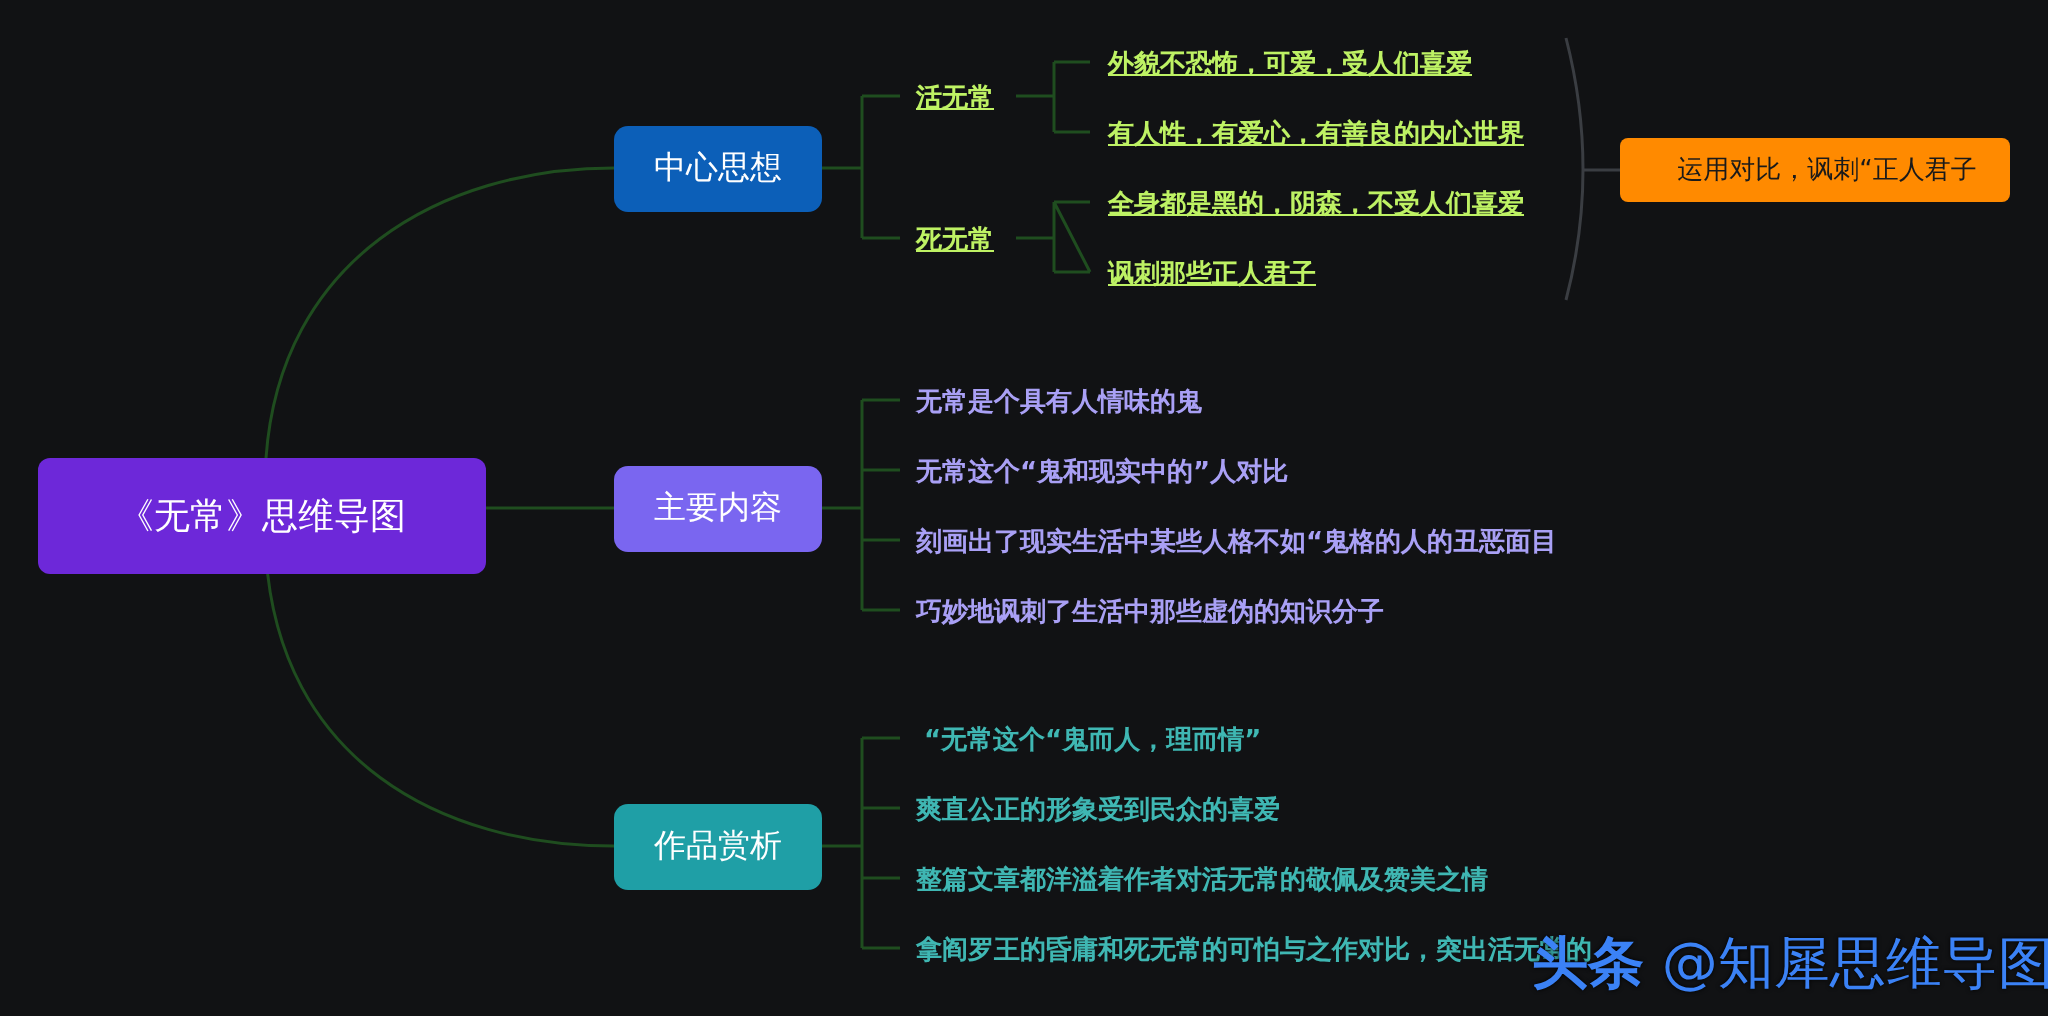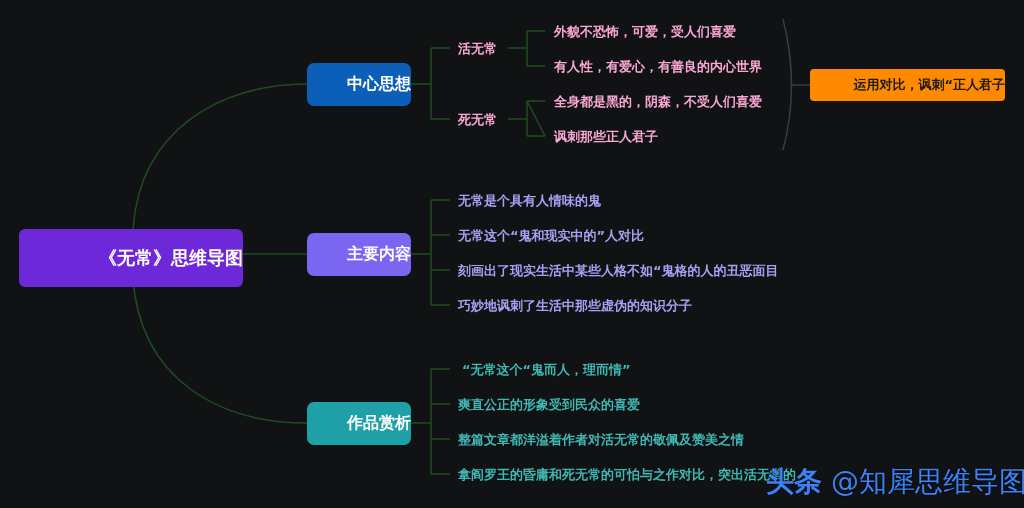--- a/index.html
+++ b/index.html
@@ -2,28 +2,28 @@
 <html><head>
 <meta charset="utf-8">
 <style>
   html, body { margin:0; padding:0; }
   body {
     width:1024px; height:508px; overflow:hidden; position:relative;
     background:#111214;
     font-family:"DejaVu Sans","Liberation Sans",sans-serif;
   }
   svg.lines { position:absolute; left:0; top:0; }
-  .node { position:absolute; box-sizing:border-box; display:flex; align-items:center; justify-content:flex-end; font-weight:bold; }
+  .node { position:absolute; box-sizing:border-box; display:flex; align-items:center; justify-content:center; font-weight:normal; }
   .root { left:19px; top:229px; width:224px; height:58px; border-radius:6px; background:#6d28d9; color:#fff; font-size:18px; }
   .branch { width:104px; height:43px; border-radius:7px; color:#fff; font-size:16px; }
   .b1 { left:307px; top:63px; background:#0c5fb8; }
   .b2 { left:307px; top:233px; background:#7a66f0; }
   .b3 { left:307px; top:402px; background:#1f9fa6; }
   .sub { position:absolute; font-size:13px; font-weight:bold; white-space:nowrap; }
-  .t-blue { color:#f9a8d4; }
+  .t-blue { color:#bef264;text-decoration:underline; }
   .t-purple { color:#a9a0f5; }
   .t-teal { color:#3fb7b3;text-align:center; }
   .summary { left:810px; top:69px; width:195px; height:32px; border-radius:4px; background:#ff8a00; color:#1a1a1a; font-size:13px;padding-left:12px; }
   .watermark { position:absolute; left:766px; top:463px; color:#3b82f6; font-size:28px; white-space:nowrap; text-shadow:0 0 2px #000; }
   .watermark b { font-weight:bold; }
 </style>
 </head>
 <body>
 
 <svg class="lines" width="1024" height="508">

